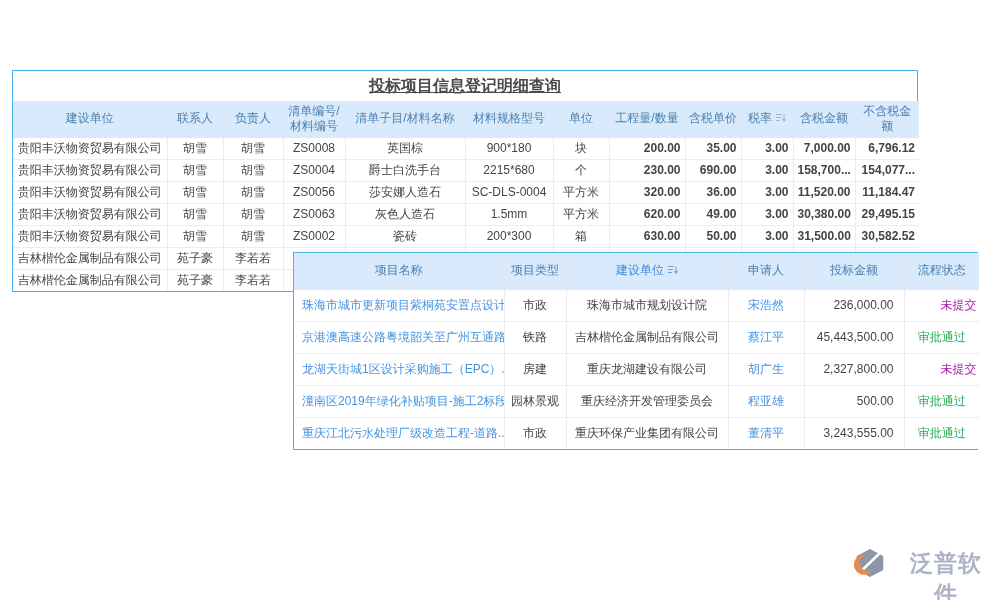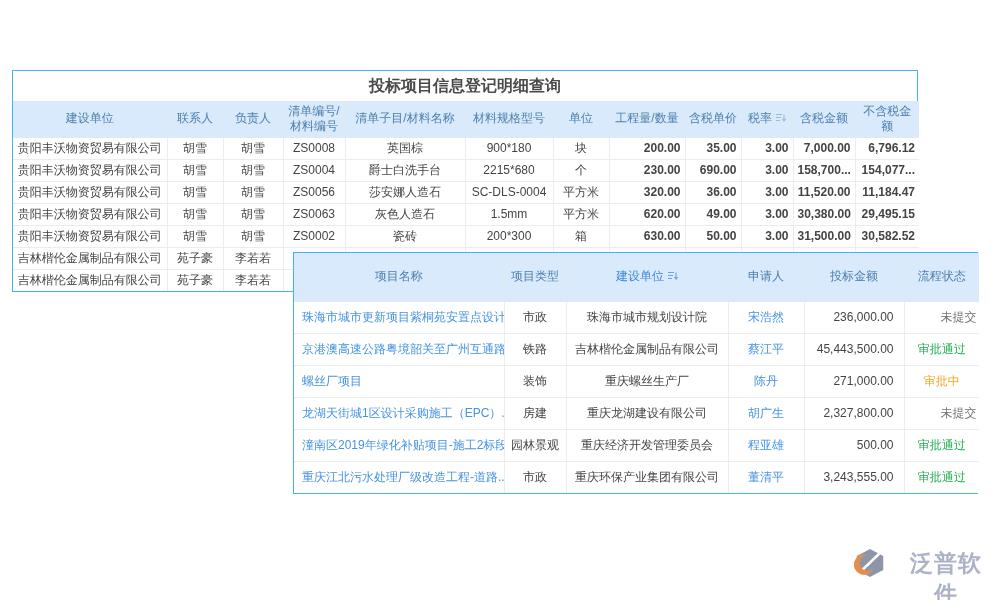--- a/index.html
+++ b/index.html
@@ -1,51 +1,51 @@
 <!DOCTYPE html>
 <html><head>
 <meta charset="utf-8">
 <style>
   * { margin:0; padding:0; box-sizing:border-box; }
   html,body { width:1000px; height:600px; background:#ffffff; overflow:hidden;
     font-family:"Liberation Sans","DejaVu Sans",sans-serif; }
 
   .panel { position:absolute; background:#fff; border:1px solid #45b2f0; }
-  .panel-title { text-align:center; font-weight:bold; font-size:16px; color:#4a4a4a; }
+  .panel-title { text-align:center; font-weight:bold; font-size:16px; color:#4a4a4a;text-decoration:underline; }
 
   table { border-collapse:collapse; table-layout:fixed; width:100%; }
   th { background:#d8eafb; color:#4d7fae; font-size:12px; font-weight:normal;
        text-align:center; border:1px solid #e2e8ee; border-top:none; padding:2px 3px; line-height:1.25; }
   th:first-child { border-left:none; } th:last-child { border-right:none;font-family:Liberation Serif, serif; }
   td { font-size:12px; color:#444; text-align:center; border:1px solid #ececec;
        padding:0 4px; white-space:nowrap; overflow:hidden; background:#fff; }
   td:first-child { border-left:none; } td:last-child { border-right:none;margin-left:34px; }
   tr:last-child td { border-bottom:none; }
 
   
   #detail-panel { left:12px; top:70px; width:906px; z-index:1; }
   #detail-panel .panel-title { height:30px; line-height:30px; }
   #detail-panel th { height:36px; }
   #detail-panel td { height:22px; }
   #detail-panel .num { text-align:right;font-weight:bold; }
 
   
   #review-panel { left:293px; top:252px; width:685px; z-index:2; }
   #review-panel .panel-title { height:38px; line-height:38px; }
-  #review-panel th { height:48px; }
+  #review-panel th { height:36px; }
   #review-panel td { height:32px; }
   #review-panel .num { text-align:right; padding-right:10px; }
   #review-panel .name { text-align:left; padding-left:8px; }
 
   .sorted-header { color:#3e87d9; }
   .sort-icon { display:inline-block; vertical-align:-1px; margin-left:3px; color:#9db9d6; }
   .sorted-header .sort-icon { color:#6aa5e0; }
 
   .link { color:#4693e0; cursor:pointer; }
-  .st-blue { color:#737373;padding-left:36px; }
+  .st-blue { color:#a21caf;padding-left:36px; }
   .st-green { color:#1fae4e; }
   .st-orange { color:#f5a623; }
 
   
   #logo { position:absolute; left:854px; top:548px; width:134px; z-index:3; text-align:center; }
   #logo .row1 { display:flex; align-items:flex-start; justify-content:center; gap:18px; }
   #logo .brand { font-size:23px; font-weight:bold; color:#adb3c6; letter-spacing:1px; }
   #logo .site { font-size:12px; font-weight:bold; color:#ecab85; letter-spacing:0.5px; margin-top:0px;margin-left:20px; }
 </style>
 </head>
@@ -224,28 +224,20 @@
         </tr>
         <tr>
           <td class="name link">京港澳高速公路粤境韶关至广州互通路...</td>
           <td class="">铁路</td>
           <td class="">吉林楷伦金属制品有限公司</td>
           <td class="link">蔡江平</td>
           <td class="num">45,443,500.00</td>
           <td class="st-green">审批通过</td>
         </tr>
         <tr>
-          <td class="name link">螺丝厂项目</td>
-          <td class="">装饰</td>
-          <td class="">重庆螺丝生产厂</td>
-          <td class="link">陈丹</td>
-          <td class="num">271,000.00</td>
-          <td class="st-orange">审批中</td>
-        </tr>
-        <tr>
           <td class="name link">龙湖天街城1区设计采购施工（EPC）...</td>
           <td class="">房建</td>
           <td class="">重庆龙湖建设有限公司</td>
           <td class="link">胡广生</td>
           <td class="num">2,327,800.00</td>
           <td class="st-blue">未提交</td>
         </tr>
         <tr>
           <td class="name link">潼南区2019年绿化补贴项目-施工2标段</td>
           <td class="">园林景观</td>

